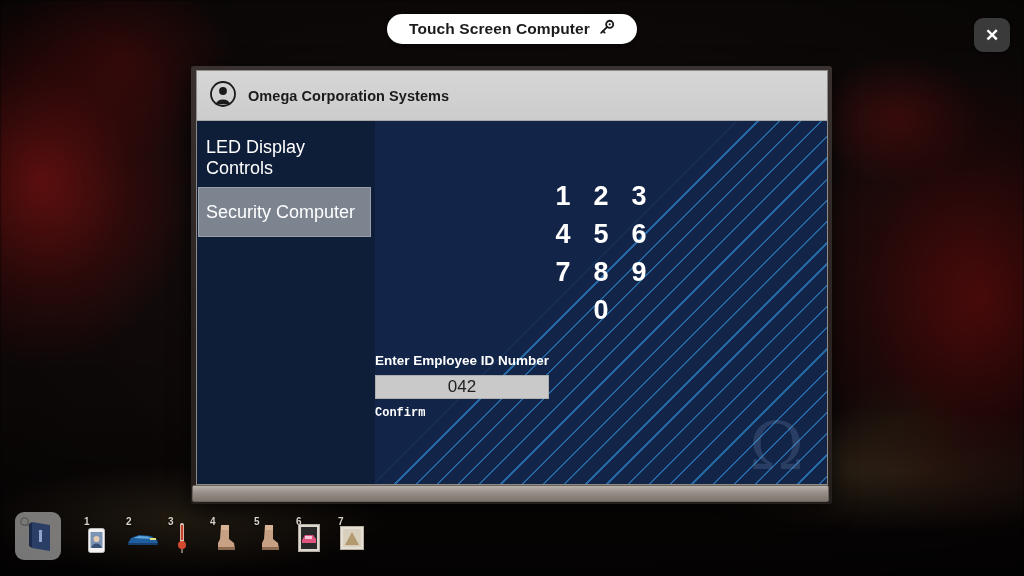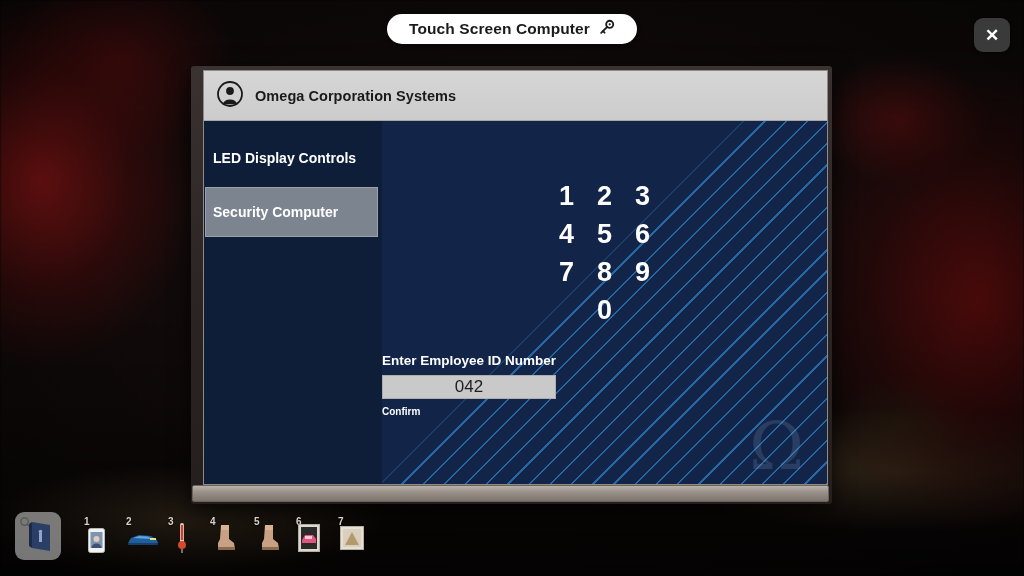--- a/index.html
+++ b/index.html
@@ -85,21 +85,21 @@
 
   
   #monitor {
     position: absolute;
     left: 191px;
     top: 66px;
     width: 641px;
     height: 438px;
     background: linear-gradient(180deg, #3a3230 0%, #2b2422 55%, #241e1d 100%);
     border-radius: 3px;
-    padding: 4px 4px 0 12px;
+    padding: 4px 4px 0 5px;
     box-sizing: border-box;
     box-shadow: 0 6px 22px rgba(0,0,0,0.75);
   }
   #screen-outer {
     position: relative;
     width: 100%;
     height: 415px;
     background: #c9c9c9;
     box-sizing: border-box;
     border: 1px solid #8e8a86;
@@ -153,22 +153,22 @@
     padding-top: 12px;
     box-sizing: border-box;
   }
   .nav-item {
     height: 50px;
     display: flex;
     align-items: center;
     padding-left: 9px;
     box-sizing: border-box;
     color: #ffffff;
-    font-size: 14px;
-    font-weight: bold;
+    font-size: 18px;
+    font-weight: normal;
     cursor: pointer;
     margin-bottom: 4px;
   }
   .nav-item.active {
     background: #7c8490;
     border: 1px solid #99a0aa;
     margin-left: 1px;
     margin-right: 4px;
     padding-left: 7px;
   }
@@ -267,23 +267,24 @@
     align-items: center;
     justify-content: center;
     font-size: 17px;
     font-weight: normal;
     color: #1f1f1f;
     cursor: text;
   }
   #confirm-button {
     margin-top: 7px;
     color: #ffffff;
-    font-size: 10px;
+    font-size: 12px;
     font-weight: bold;
     cursor: pointer;
+    font-family: Liberation Mono, monospace;
   }
 
   
   #hotbar {
     position: absolute;
     left: 0;
     bottom: 0;
     width: 420px;
     height: 72px;
   }

